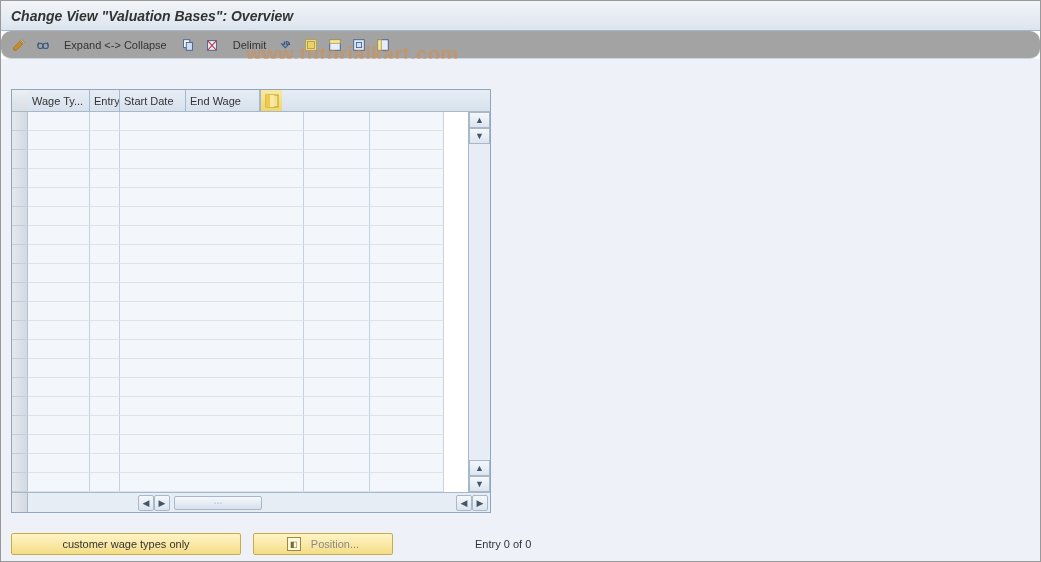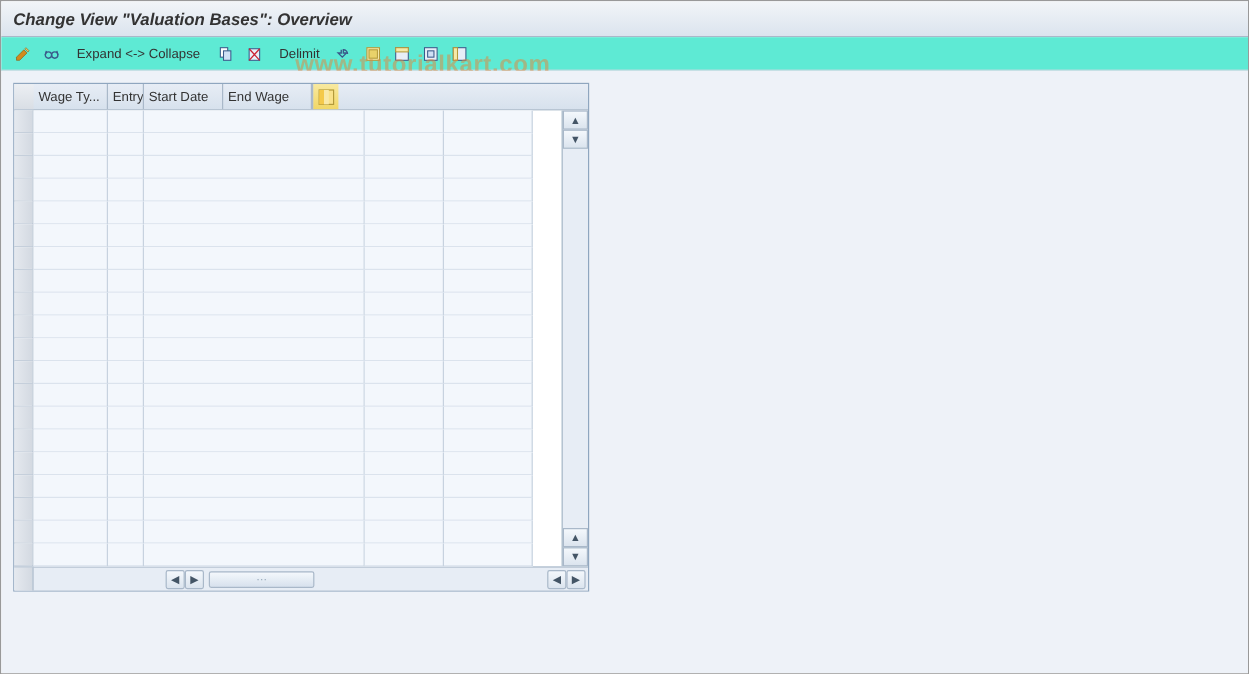--- a/index.html
+++ b/index.html
@@ -24,27 +24,28 @@
     padding: 0 10px;
   }
   .title-bar .title-text {
     font-style: italic;
     font-weight: bold;
     font-size: 14px;
     color: #333;
   }
   .toolbar {
     height: 28px;
-    background: #5eead4;
+    background: #a3a3a3;
     border-bottom: 1px solid #ccd6e2;
     display: flex;
     align-items: center;
     padding: 0 8px;
     gap: 4px;
     position: relative;
+    border-radius: 10px;
   }
   .tb-btn {
     height: 20px;
     min-width: 20px;
     border: 1px solid transparent;
     background: transparent;
     border-radius: 2px;
     display: inline-flex;
     align-items: center;
     justify-content: center;
@@ -63,20 +64,21 @@
     top: 58px;
     left: 0;
     right: 0;
     bottom: 0;
     padding: 10px 10px;
   }
   .grid-wrap {
     width: 480px;
     border: 1px solid #8fa6bf;
     background: #fff;
+    margin-top: 20px;
   }
   .grid-header {
     display: flex;
     height: 22px;
     background: linear-gradient(#e7edf5, #d7e1ed);
     border-bottom: 1px solid #a9b8c9;
   }
   .gh-cell {
     border-right: 1px solid #a9b8c9;
     font-size: 11px;
@@ -464,14 +466,22 @@
         <div class="hs-btn">▶</div>
         <div class="hs-thumb">⋯</div>
         <div class="hs-right">
           <div class="hs-btn">◀</div>
           <div class="hs-btn">▶</div>
         </div>
       </div>
     </div>
   </div>
 
+  <div class="footer-row">
+    <button class="gold-btn long">customer wage types only</button>
+    <button class="gold-btn pos">
+      <span class="mini-icon">◧</span>
+      <span>Position...</span>
+    </button>
+    <span class="entry-text">Entry 0 of 0</span>
+  </div>
 
 </div>
 
 </body></html>

